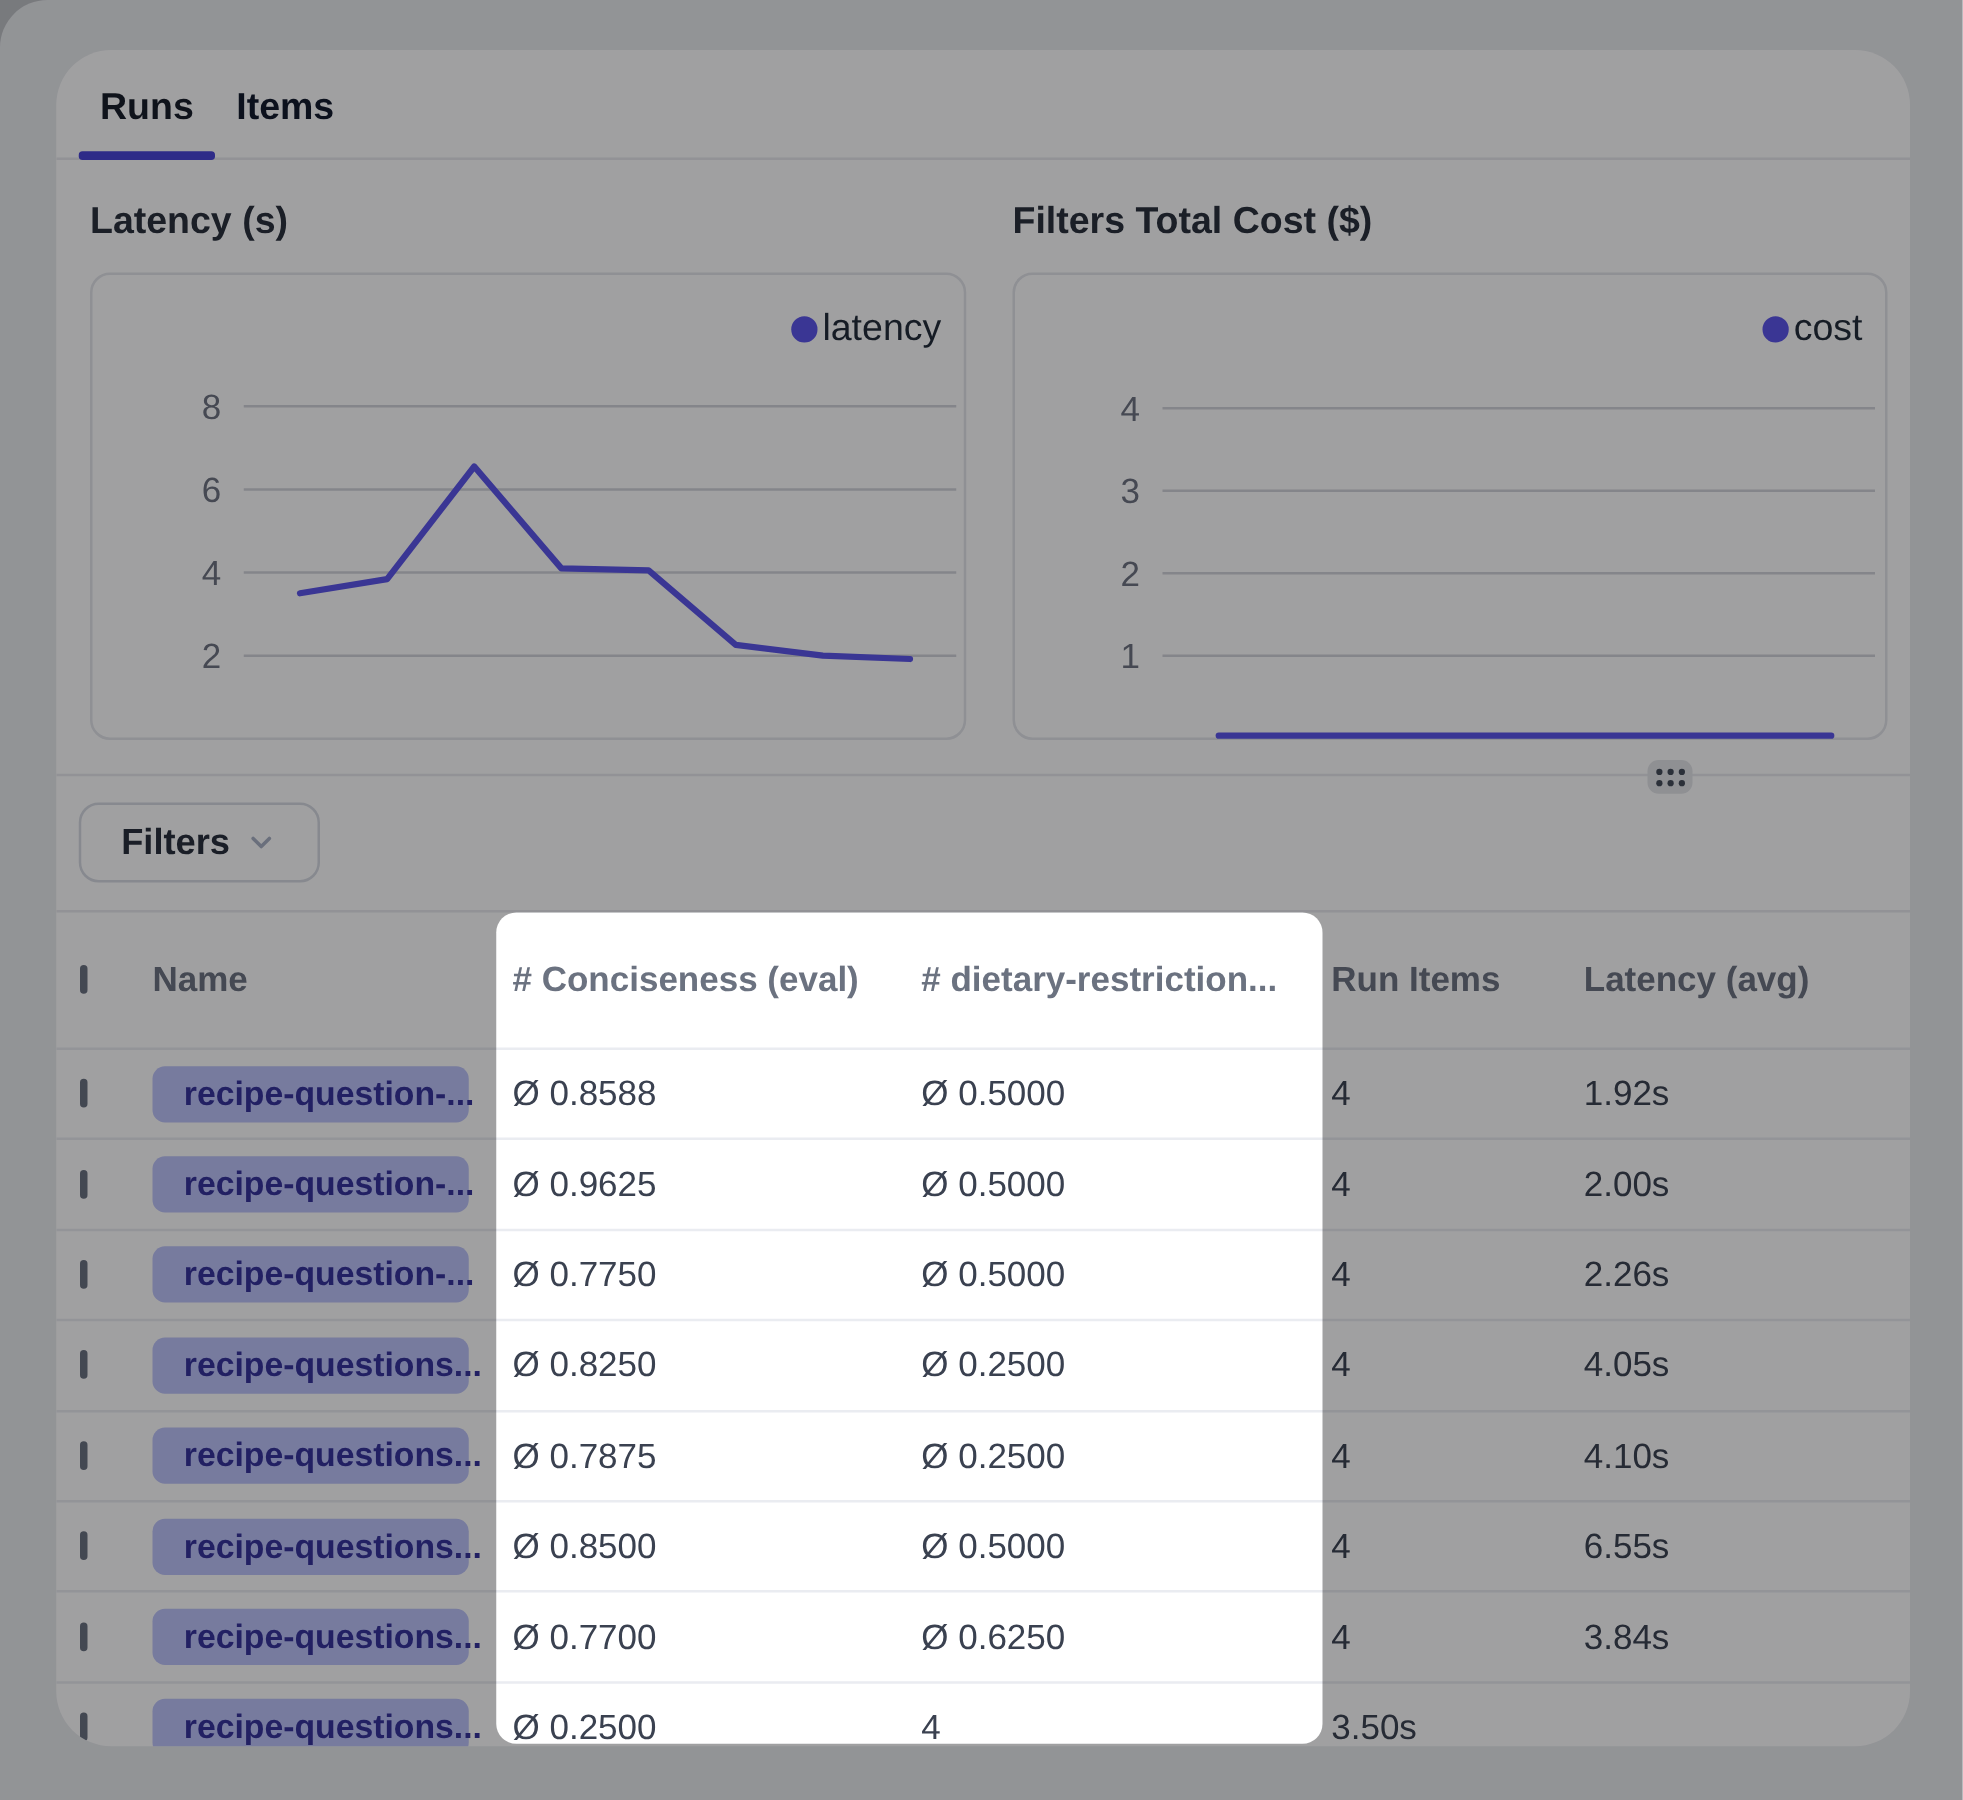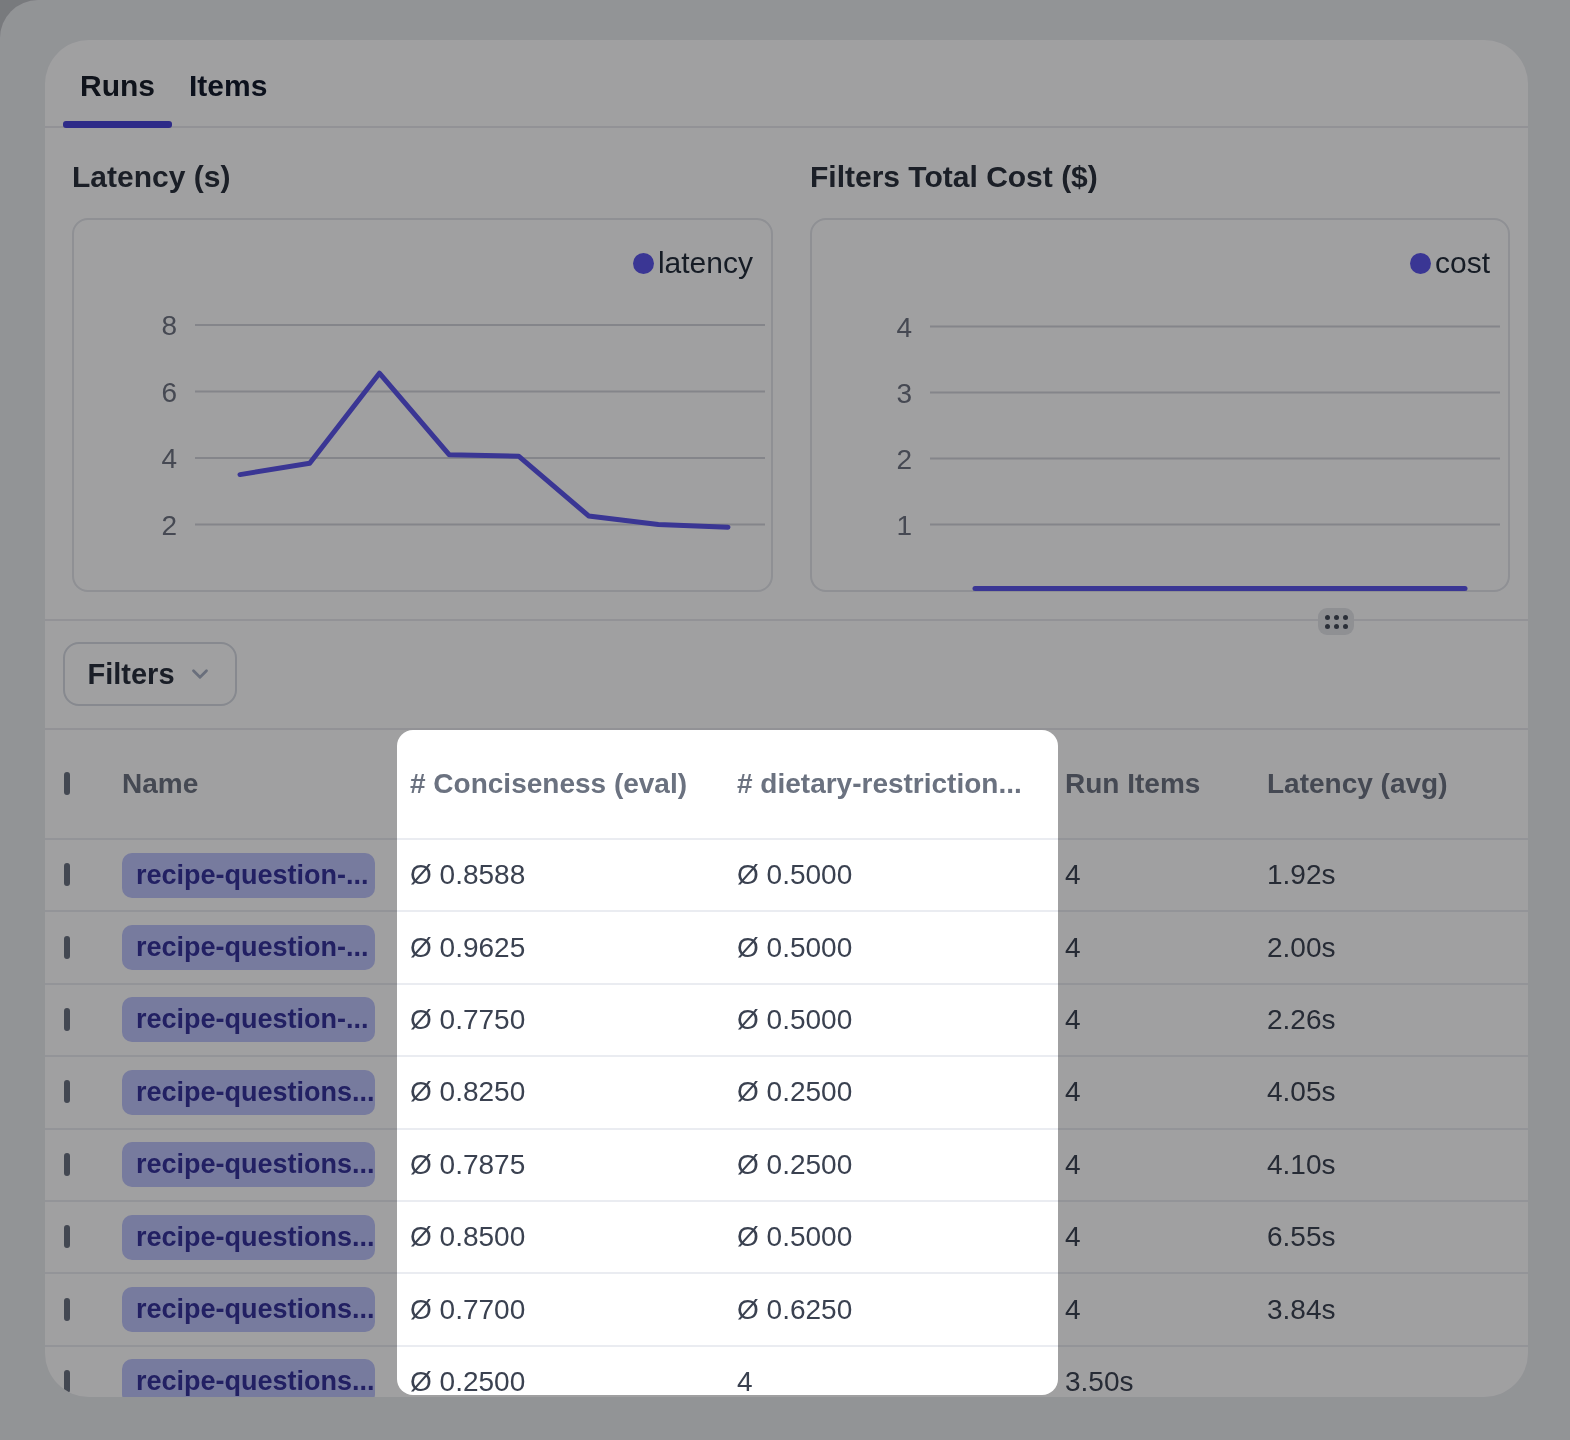--- a/index.html
+++ b/index.html
@@ -59,41 +59,41 @@
   .drag-handle{
     position:absolute;left:1273px;top:480px;width:36px;height:27px;z-index:3;
     background:#e3e5e9;border-radius:9px;
     display:grid;grid-template-columns:repeat(3,5px);grid-template-rows:repeat(2,5px);
     gap:4px;justify-content:center;align-content:center;cursor:row-resize;
   }
   .drag-handle i{width:5px;height:5px;border-radius:50%;background:#424957;}
   
   .filters-bar{position:relative;height:107px;}
   .filters-btn{
-    position:absolute;left:18px;top:21px;width:174px;height:64px;
+    position:absolute;left:18px;top:21px;width:193px;height:64px;
     border:2px solid #d6dae2;border-radius:16px;background:#fff;
     display:flex;align-items:center;justify-content:center;gap:12px;cursor:pointer;
   }
   .filters-btn .lbl{font-size:29px;font-weight:700;color:#262d3a;}
   
   .tbl{border-top:2px solid #e8e9ed;}
   .thead,.trow{
     display:grid;
     grid-template-columns:77px 288px 327px 328px 202px 1fr;
     align-items:center;
   }
   .thead{height:108px;}
   .thead .hcell{font-size:28px;font-weight:700;color:#6b7280;cursor:pointer;}
   .trow{height:72.4px;border-top:2px solid #eaecf1;cursor:pointer;}
   .cb{
     width:31px;height:31px;margin-left:19px;border:3px solid #68707f;
     border-radius:9px;background:transparent;cursor:pointer;
   }
   .badge{
-    display:inline-block;max-width:253px;padding:7px 14px;border-radius:10px;
+    display:inline-block;max-width:253px;padding:7px 25px;border-radius:10px;
     background:var(--badge-bg);color:var(--badge-text);
     font-size:27px;font-weight:700;white-space:nowrap;cursor:pointer;
   }
   .cell{font-size:28px;color:#3a4150;}
   
   .spotlight{
     position:absolute;left:397px;top:730px;width:661px;height:665px;
     border-radius:16px;pointer-events:none;z-index:50;
     box-shadow:0 0 0 4000px rgba(8,9,11,0.385);
   }

